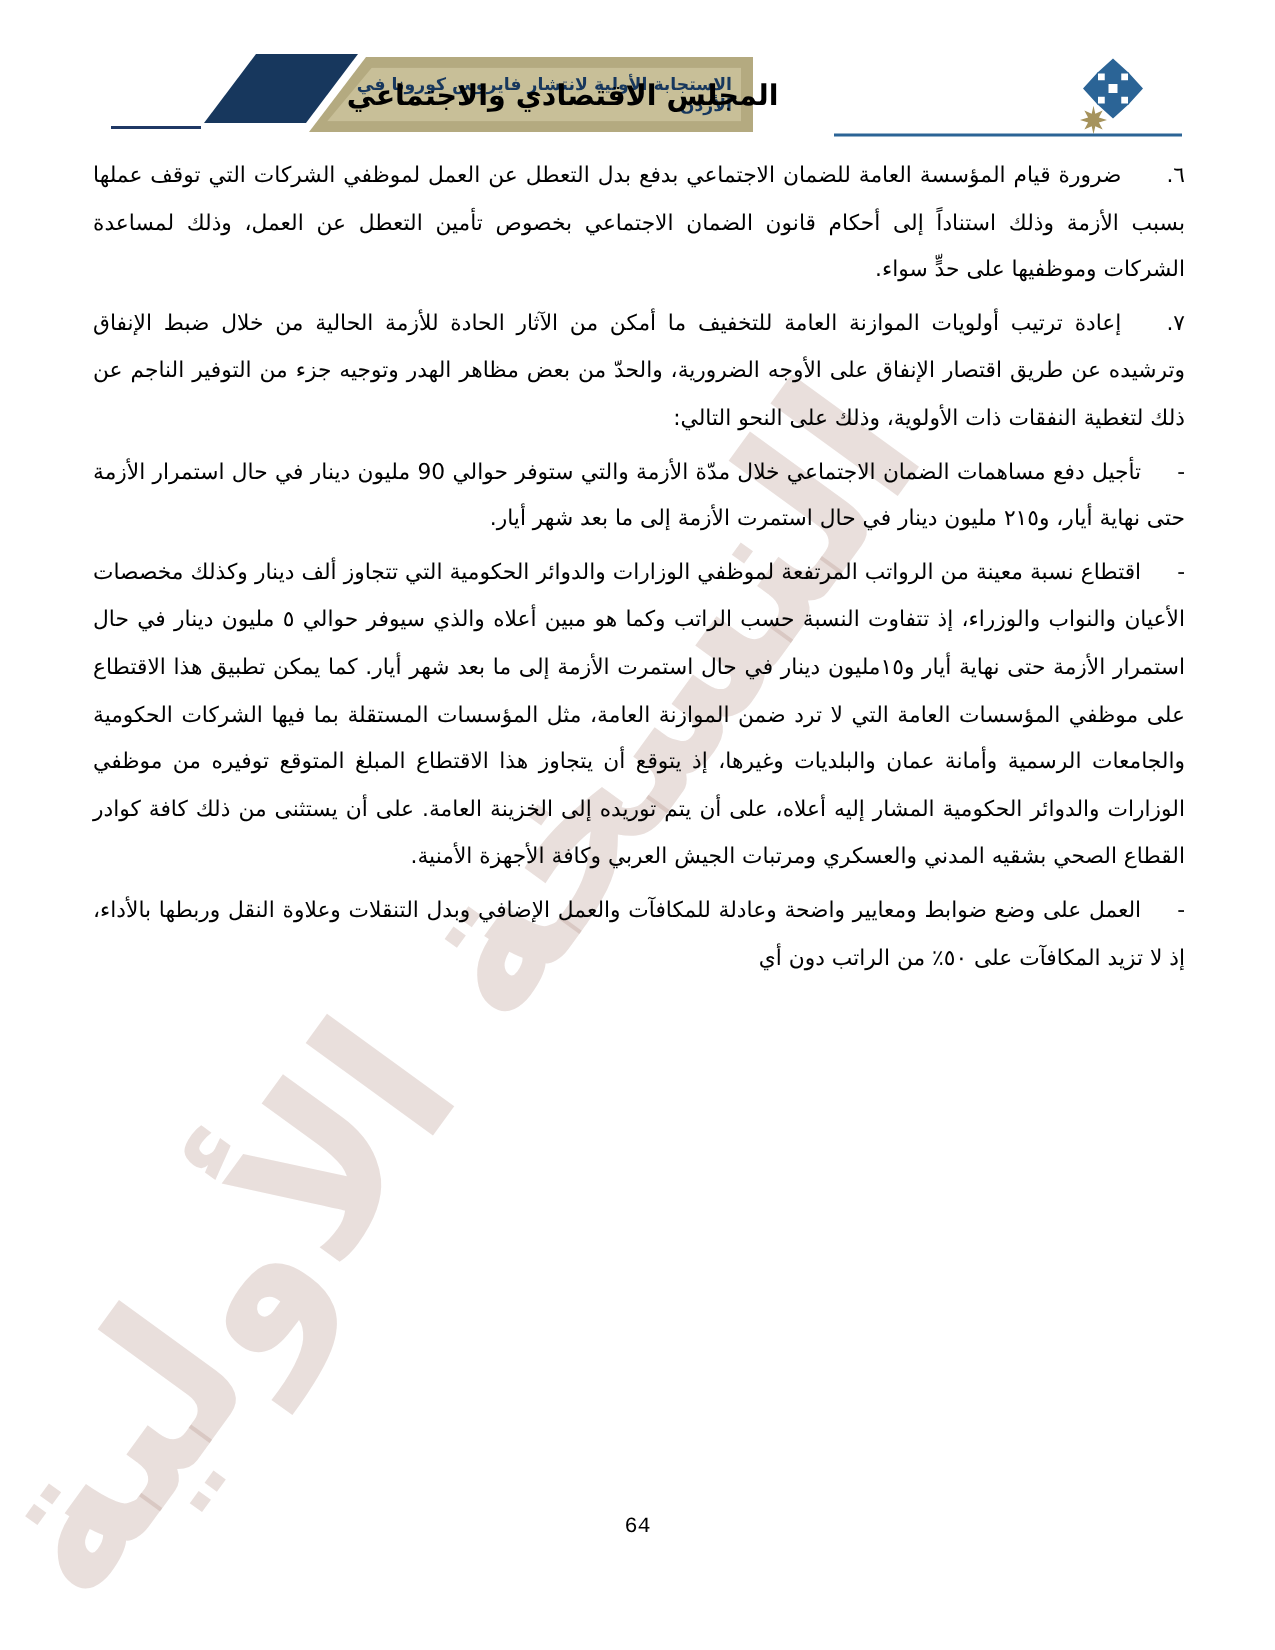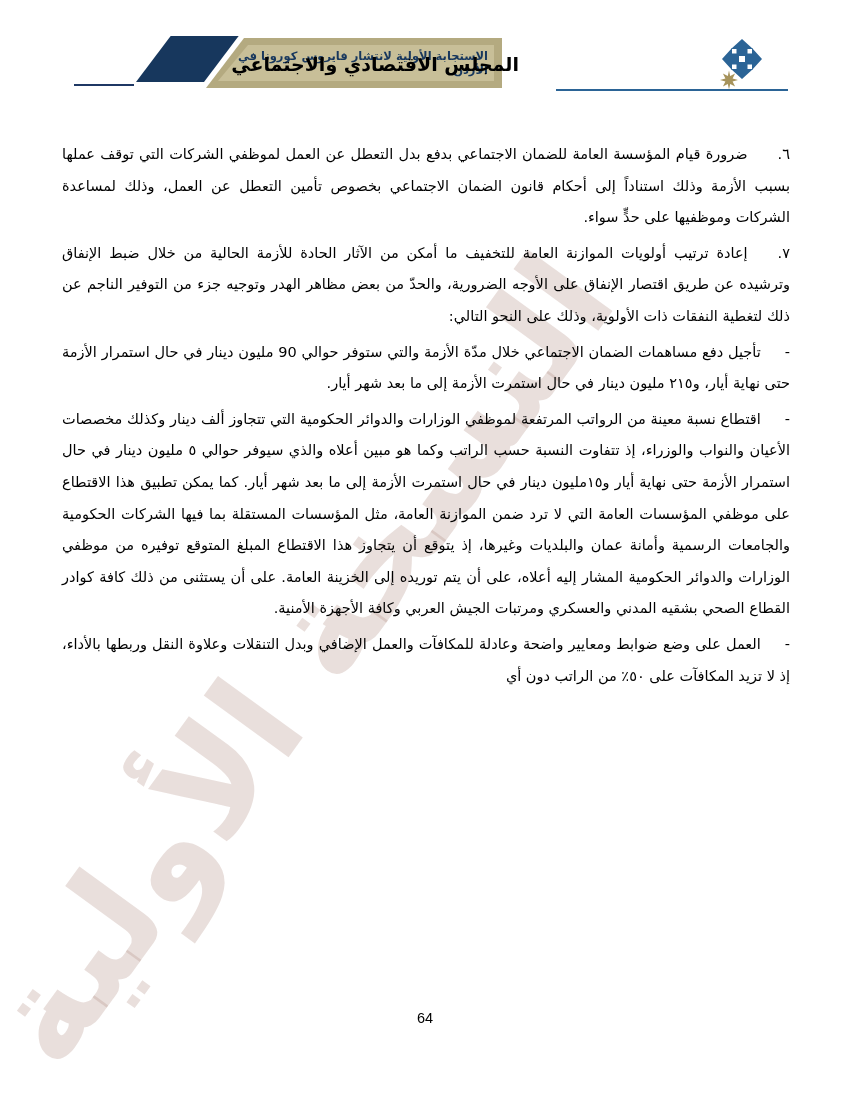--- a/index.html
+++ b/index.html
@@ -40,29 +40,29 @@
   .logo-name{
     position:absolute;right:158px;top:53px;
     direction:rtl;font-size:19px;font-weight:bold;color:#000000;white-space:nowrap;
   }
   .logo-mark{position:absolute;left:696px;top:38px;width:92px;height:54px;}
   .logo-underline{position:absolute;left:556px;top:89px;width:232px;height:2px;background:#2b6496;}
   
   .content{
     position:absolute;top:102px;left:62px;width:728px;z-index:2;
     direction:rtl;text-align:justify;
-    font-size:14.5px;line-height:31.6px;color:#000;margin-top:37px;
+    font-size:14.5px;line-height:31.6px;color:#000;
   }
   .para{margin:0 0 4px 0;}
   .tabsp{display:inline-block;width:24px;}
   .tabsp-wide{display:inline-block;width:30px;}
   
   .page-number{
     position:absolute;left:0;top:1010px;width:850px;text-align:center;
-    font-family:Liberation Sans, sans-serif;font-size:14.5px;color:#000;z-index:2;
+    font-family:Liberation Mono, monospace;font-size:14.5px;color:#000;z-index:2;
   }
 </style>
 </head>
 <body>
 
 <div class="page">
 
   <div class="watermark">النسخة الأولية</div>
 
   <div class="header">

